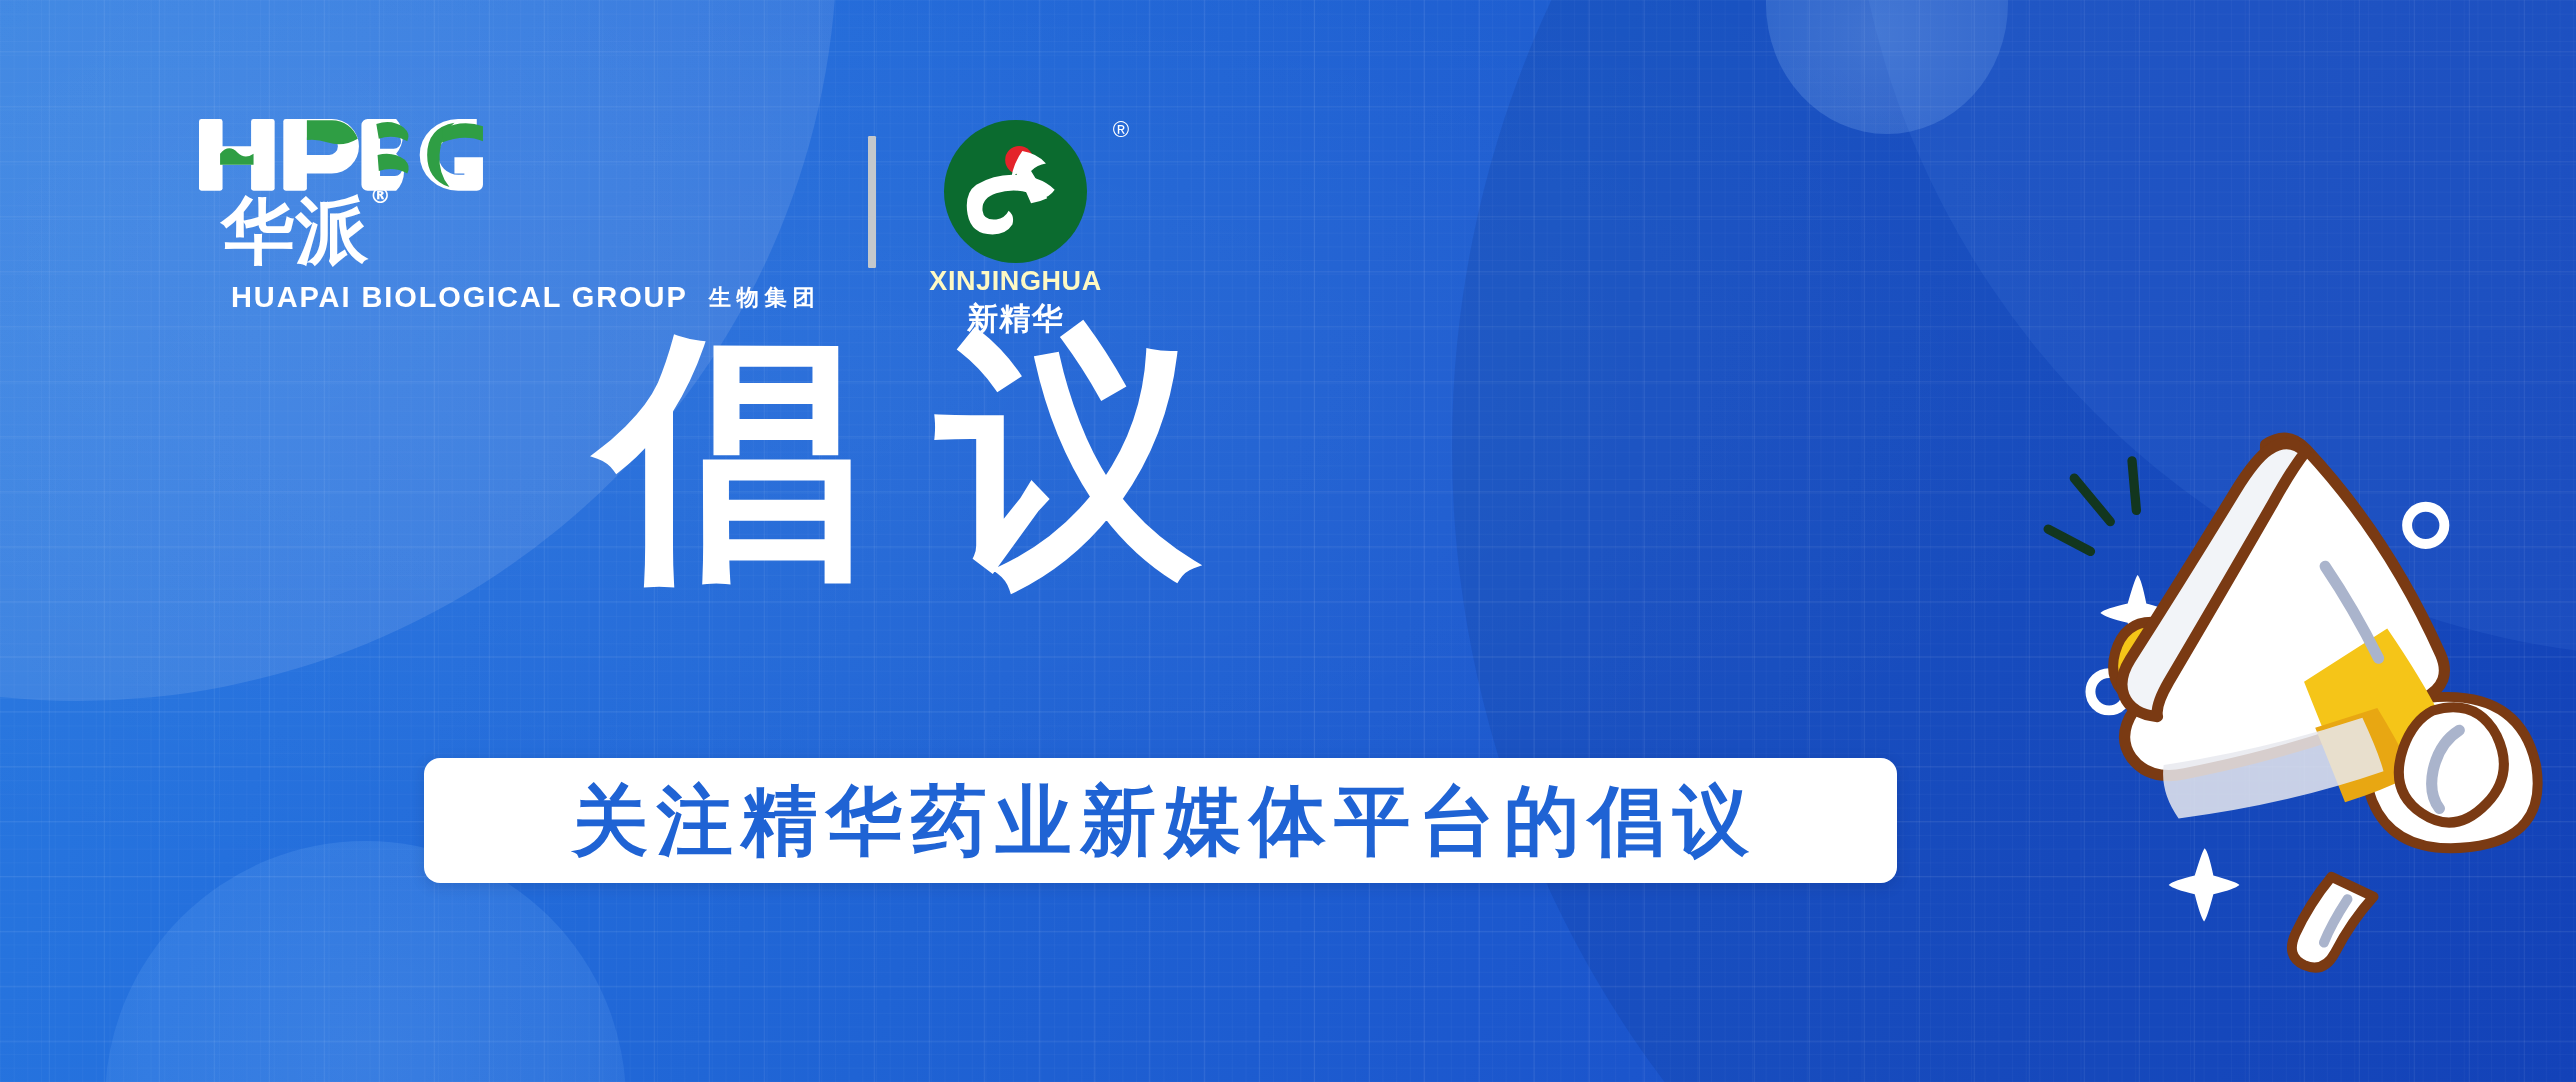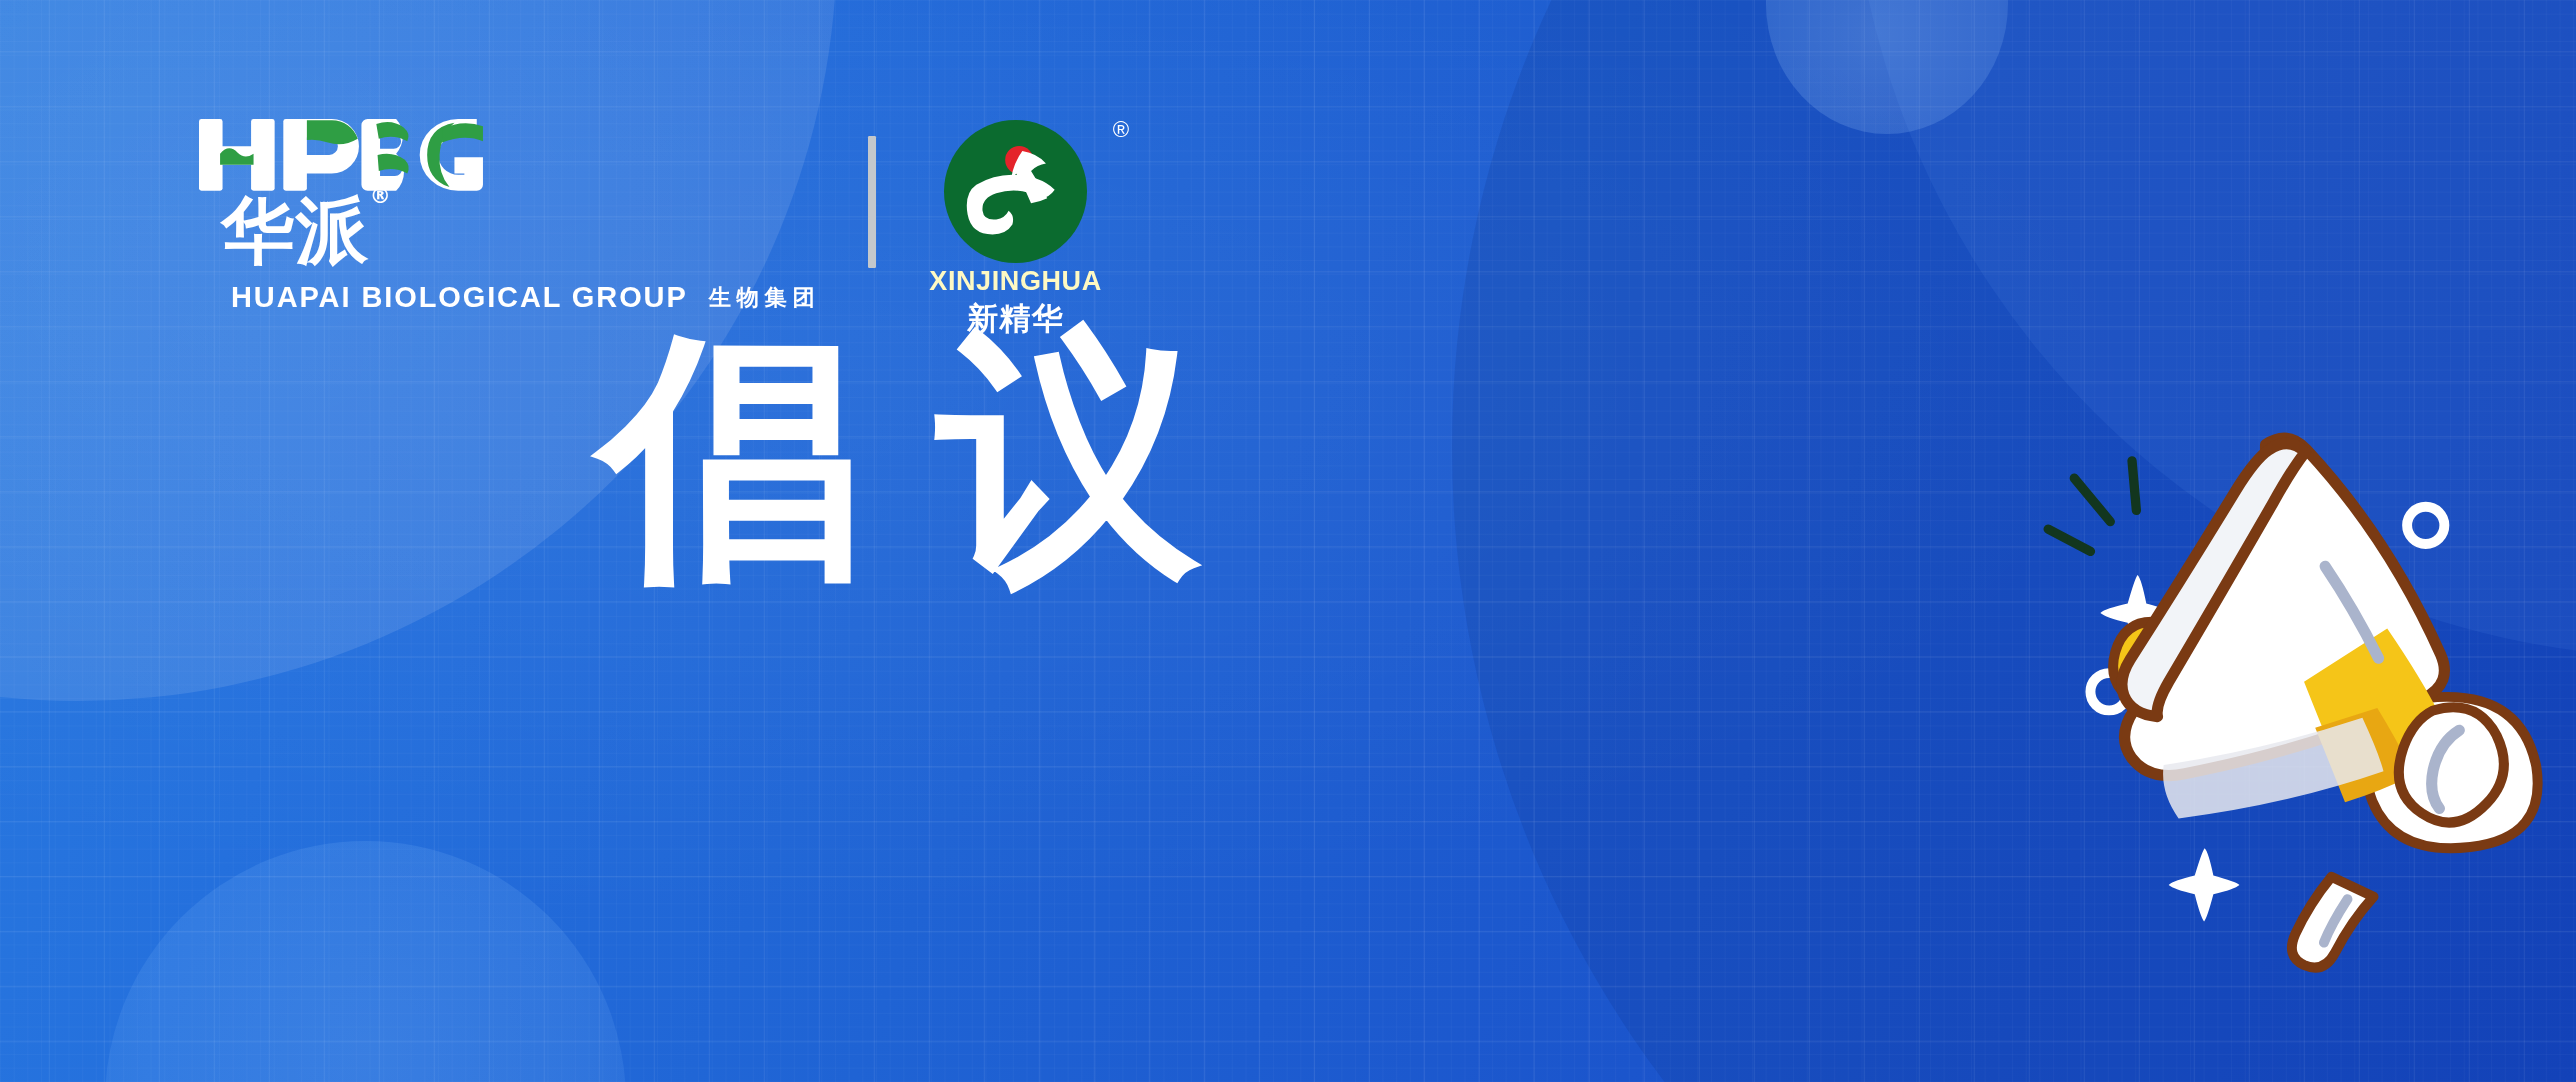--- a/index.html
+++ b/index.html
@@ -226,20 +226,23 @@
         </svg>
         <span class="xjh-reg">®</span>
       </div>
       <div class="xjh-en">XINJINGHUA</div>
       <div class="xjh-cn">新精华</div>
     </div>
   </div>
 
   <div class="headline">倡议</div>
 
+  <div class="banner">
+    <div class="banner-text">关注精华药业新媒体平台的倡议</div>
+  </div>
 
   <div class="megaphone">
     <svg viewBox="0 0 860 1000" aria-hidden="true">
       <g stroke="#12361f" stroke-width="15" stroke-linecap="round">
         <line x1="52" y1="150" x2="110" y2="220"></line>
         <line x1="145" y1="122" x2="152" y2="202"></line>
         <line x1="10" y1="232" x2="78" y2="268"></line>
       </g>
 
       <g fill="#ffffff">

